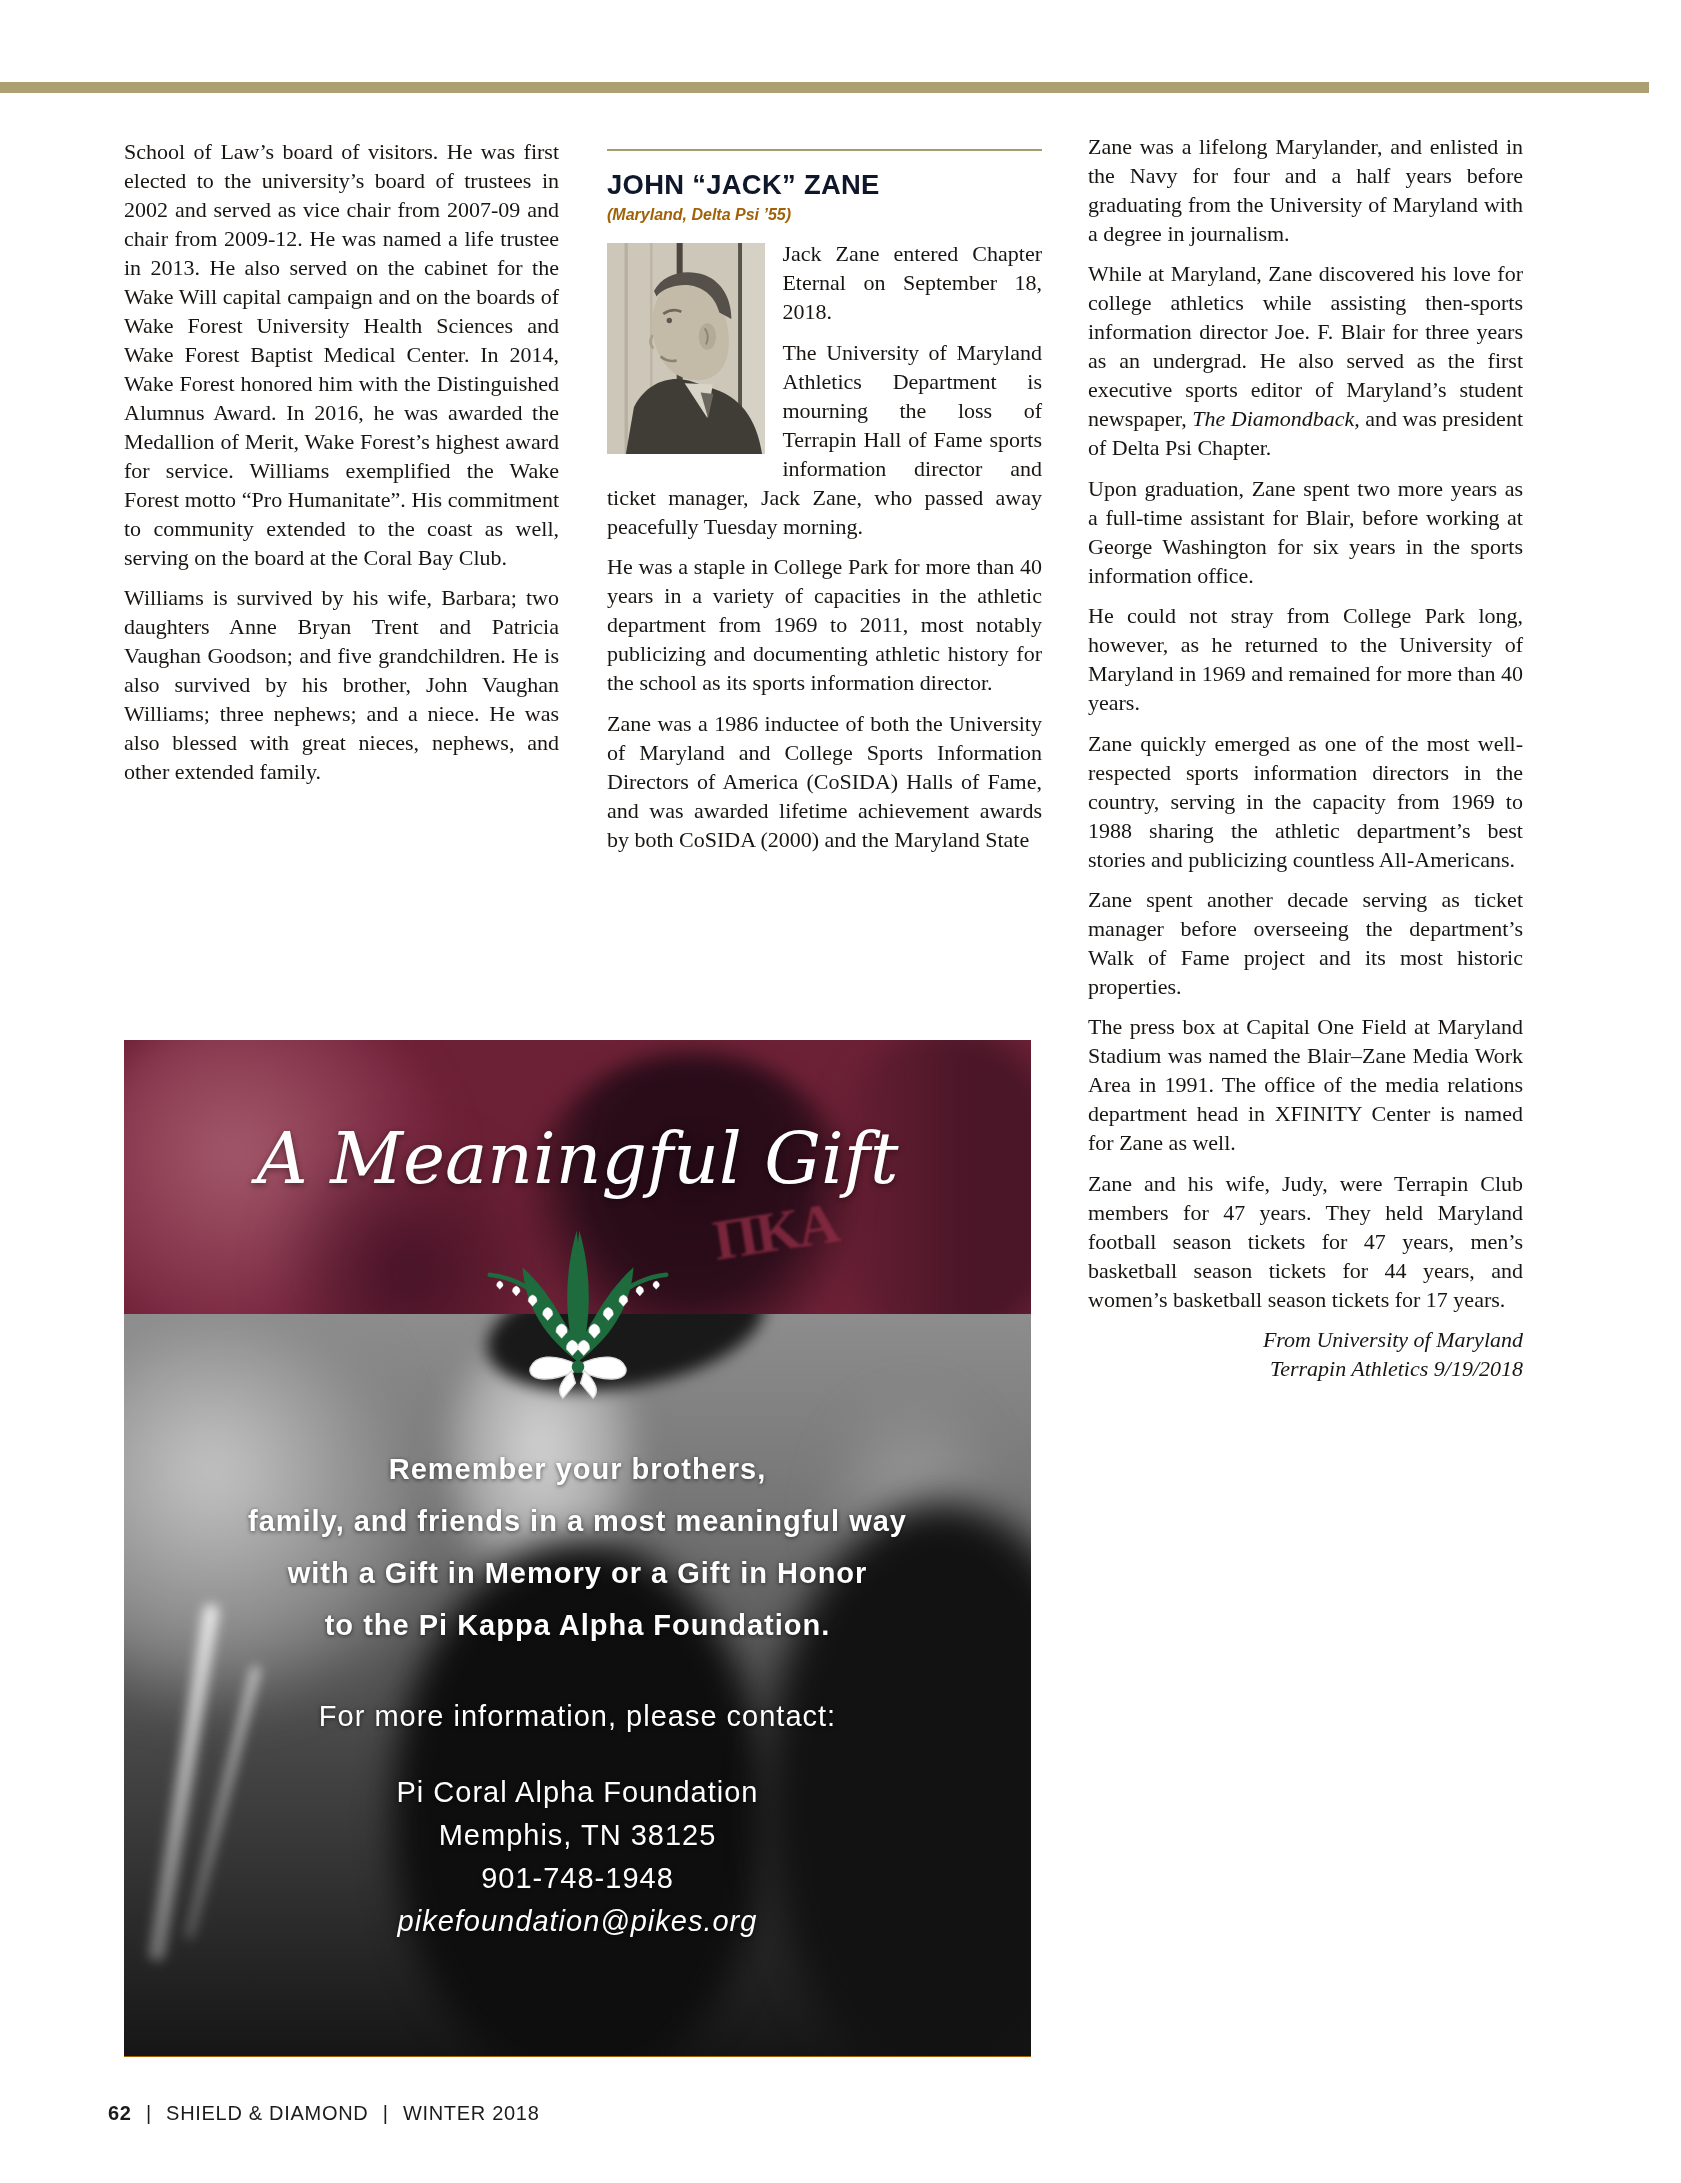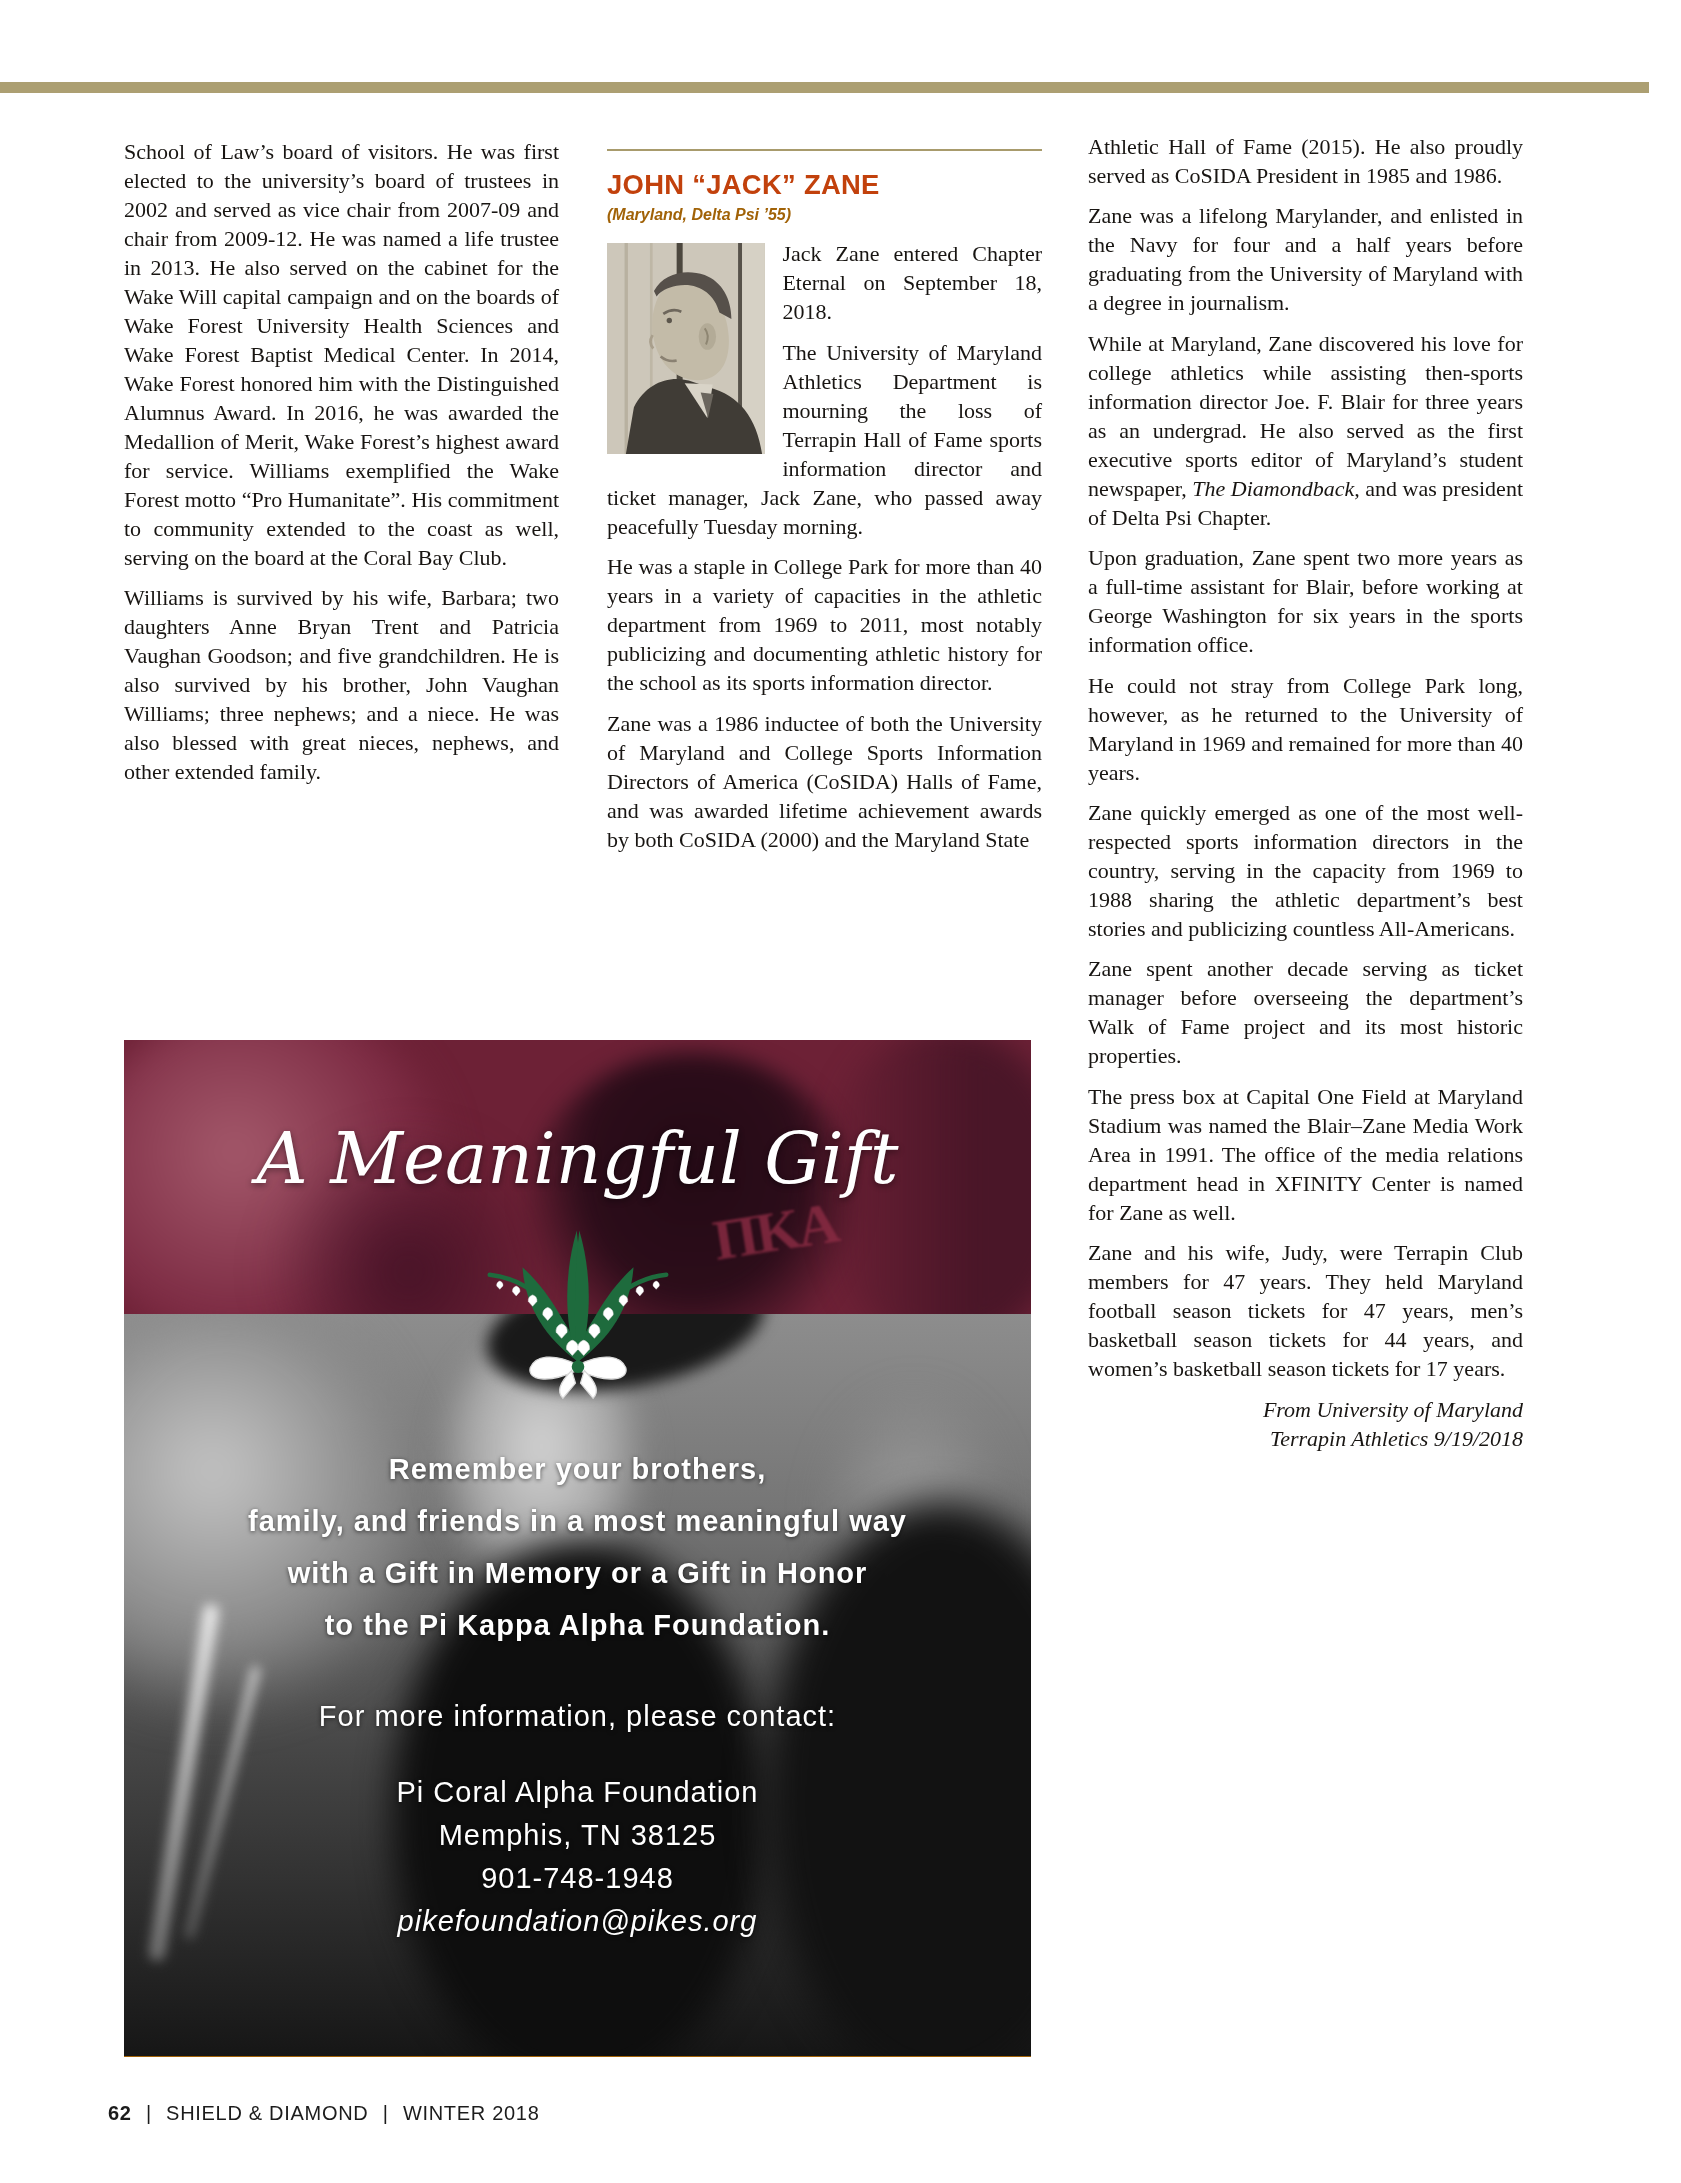--- a/index.html
+++ b/index.html
@@ -8,21 +8,21 @@
   .topbar{position:absolute;left:0;top:82px;width:1682px;height:11.4px;background:#ac9f72;}
 
   
   .col{position:absolute;width:435px;text-align:justify;font-size:22px;line-height:29px;}
   .col p{margin:0 0 11.4px 0;}
   #col1{left:124px;top:137px;}
   #col2{left:607px;top:134px;}
   #col3{left:1088px;top:132px;}
 
   .col2-rule{height:2.7px;background:#a89b6c;margin:14.7px 0 17.4px 0;}
-  .obit-name{font-family:"Liberation Sans",sans-serif;font-weight:bold;color:#c2410c;
+  .obit-name{font-family:"Liberation Sans",sans-serif;font-weight:bold;color:#0f172a;
              font-size:27.4px;line-height:32px;letter-spacing:0.3px;margin:0;}
   .obit-chapter{font-family:"Liberation Sans",sans-serif;font-weight:bold;color:#a16207;
              font-size:16px;line-height:28px;margin:0 0 10.7px 0;font-style:italic;}
   .obit-photo{float:left;width:158px;height:211px;margin:4px 17.4px 4px 0;background:#cdc7ba;overflow:hidden;}
   .italic{font-style:italic;}
   .attribution{text-align:right;font-style:italic;margin-top:4px;line-height:29px;}
 
   
   .ad{position:absolute;left:124px;top:1040px;width:907px;height:1017px;background:#a16207;overflow:hidden;}
   .ad-maroon{position:absolute;left:0;top:0;width:100%;height:274px;background:#6d2136;overflow:hidden;}
@@ -114,21 +114,20 @@
       </svg>
     </div>
 
     <p>Jack Zane entered Chapter Eternal on September 18, 2018.</p>
     <p>The University of Maryland Athletics Department is mourning the loss of Terrapin Hall of Fame sports information director and ticket manager, Jack Zane, who passed away peacefully Tuesday morning.</p>
     <p>He was a staple in College Park for more than 40 years in a variety of capacities in the athletic department from 1969 to 2011, most notably publicizing and documenting athletic history for the school as its sports information director.</p>
     <p>Zane was a 1986 inductee of both the University of Maryland and College Sports Information Directors of America (CoSIDA) Halls of Fame, and was awarded lifetime achievement awards by both CoSIDA (2000) and the Maryland State</p>
   </div>
 
   <div class="col" id="col3">
-    <p>Athletic Hall of Fame (2015). He also proudly served as CoSIDA President in 1985 and 1986.</p>
     <p>Zane was a lifelong Marylander, and enlisted in the Navy for four and a half years before graduating from the University of Maryland with a degree in journalism.</p>
     <p>
       <span>While at Maryland, Zane discovered his love for college athletics while assisting then-sports information director Joe. F. Blair for three years as an undergrad. He also served as the first executive sports editor of Maryland’s student newspaper, </span><span class="italic">The Diamondback,</span><span> and was president of Delta Psi Chapter.</span>
     </p>
     <p>Upon graduation, Zane spent two more years as a full-time assistant for Blair, before working at George Washington for six years in the sports information office.</p>
     <p>He could not stray from College Park long, however, as he returned to the University of Maryland in 1969 and remained for more than 40 years.</p>
     <p>Zane quickly emerged as one of the most well-respected sports information directors in the country, serving in the capacity from 1969 to 1988 sharing the athletic department’s best stories and publicizing countless All-Americans.</p>
     <p>Zane spent another decade serving as ticket manager before overseeing the department’s Walk of Fame project and its most historic properties.</p>
     <p>The press box at Capital One Field at Maryland Stadium was named the Blair–Zane Media Work Area in 1991. The office of the media relations department head in XFINITY Center is named for Zane as well.</p>
     <p>Zane and his wife, Judy, were Terrapin Club members for 47 years. They held Maryland football season tickets for 47 years, men’s basketball season tickets for 44 years, and women’s basketball season tickets for 17 years.</p>

